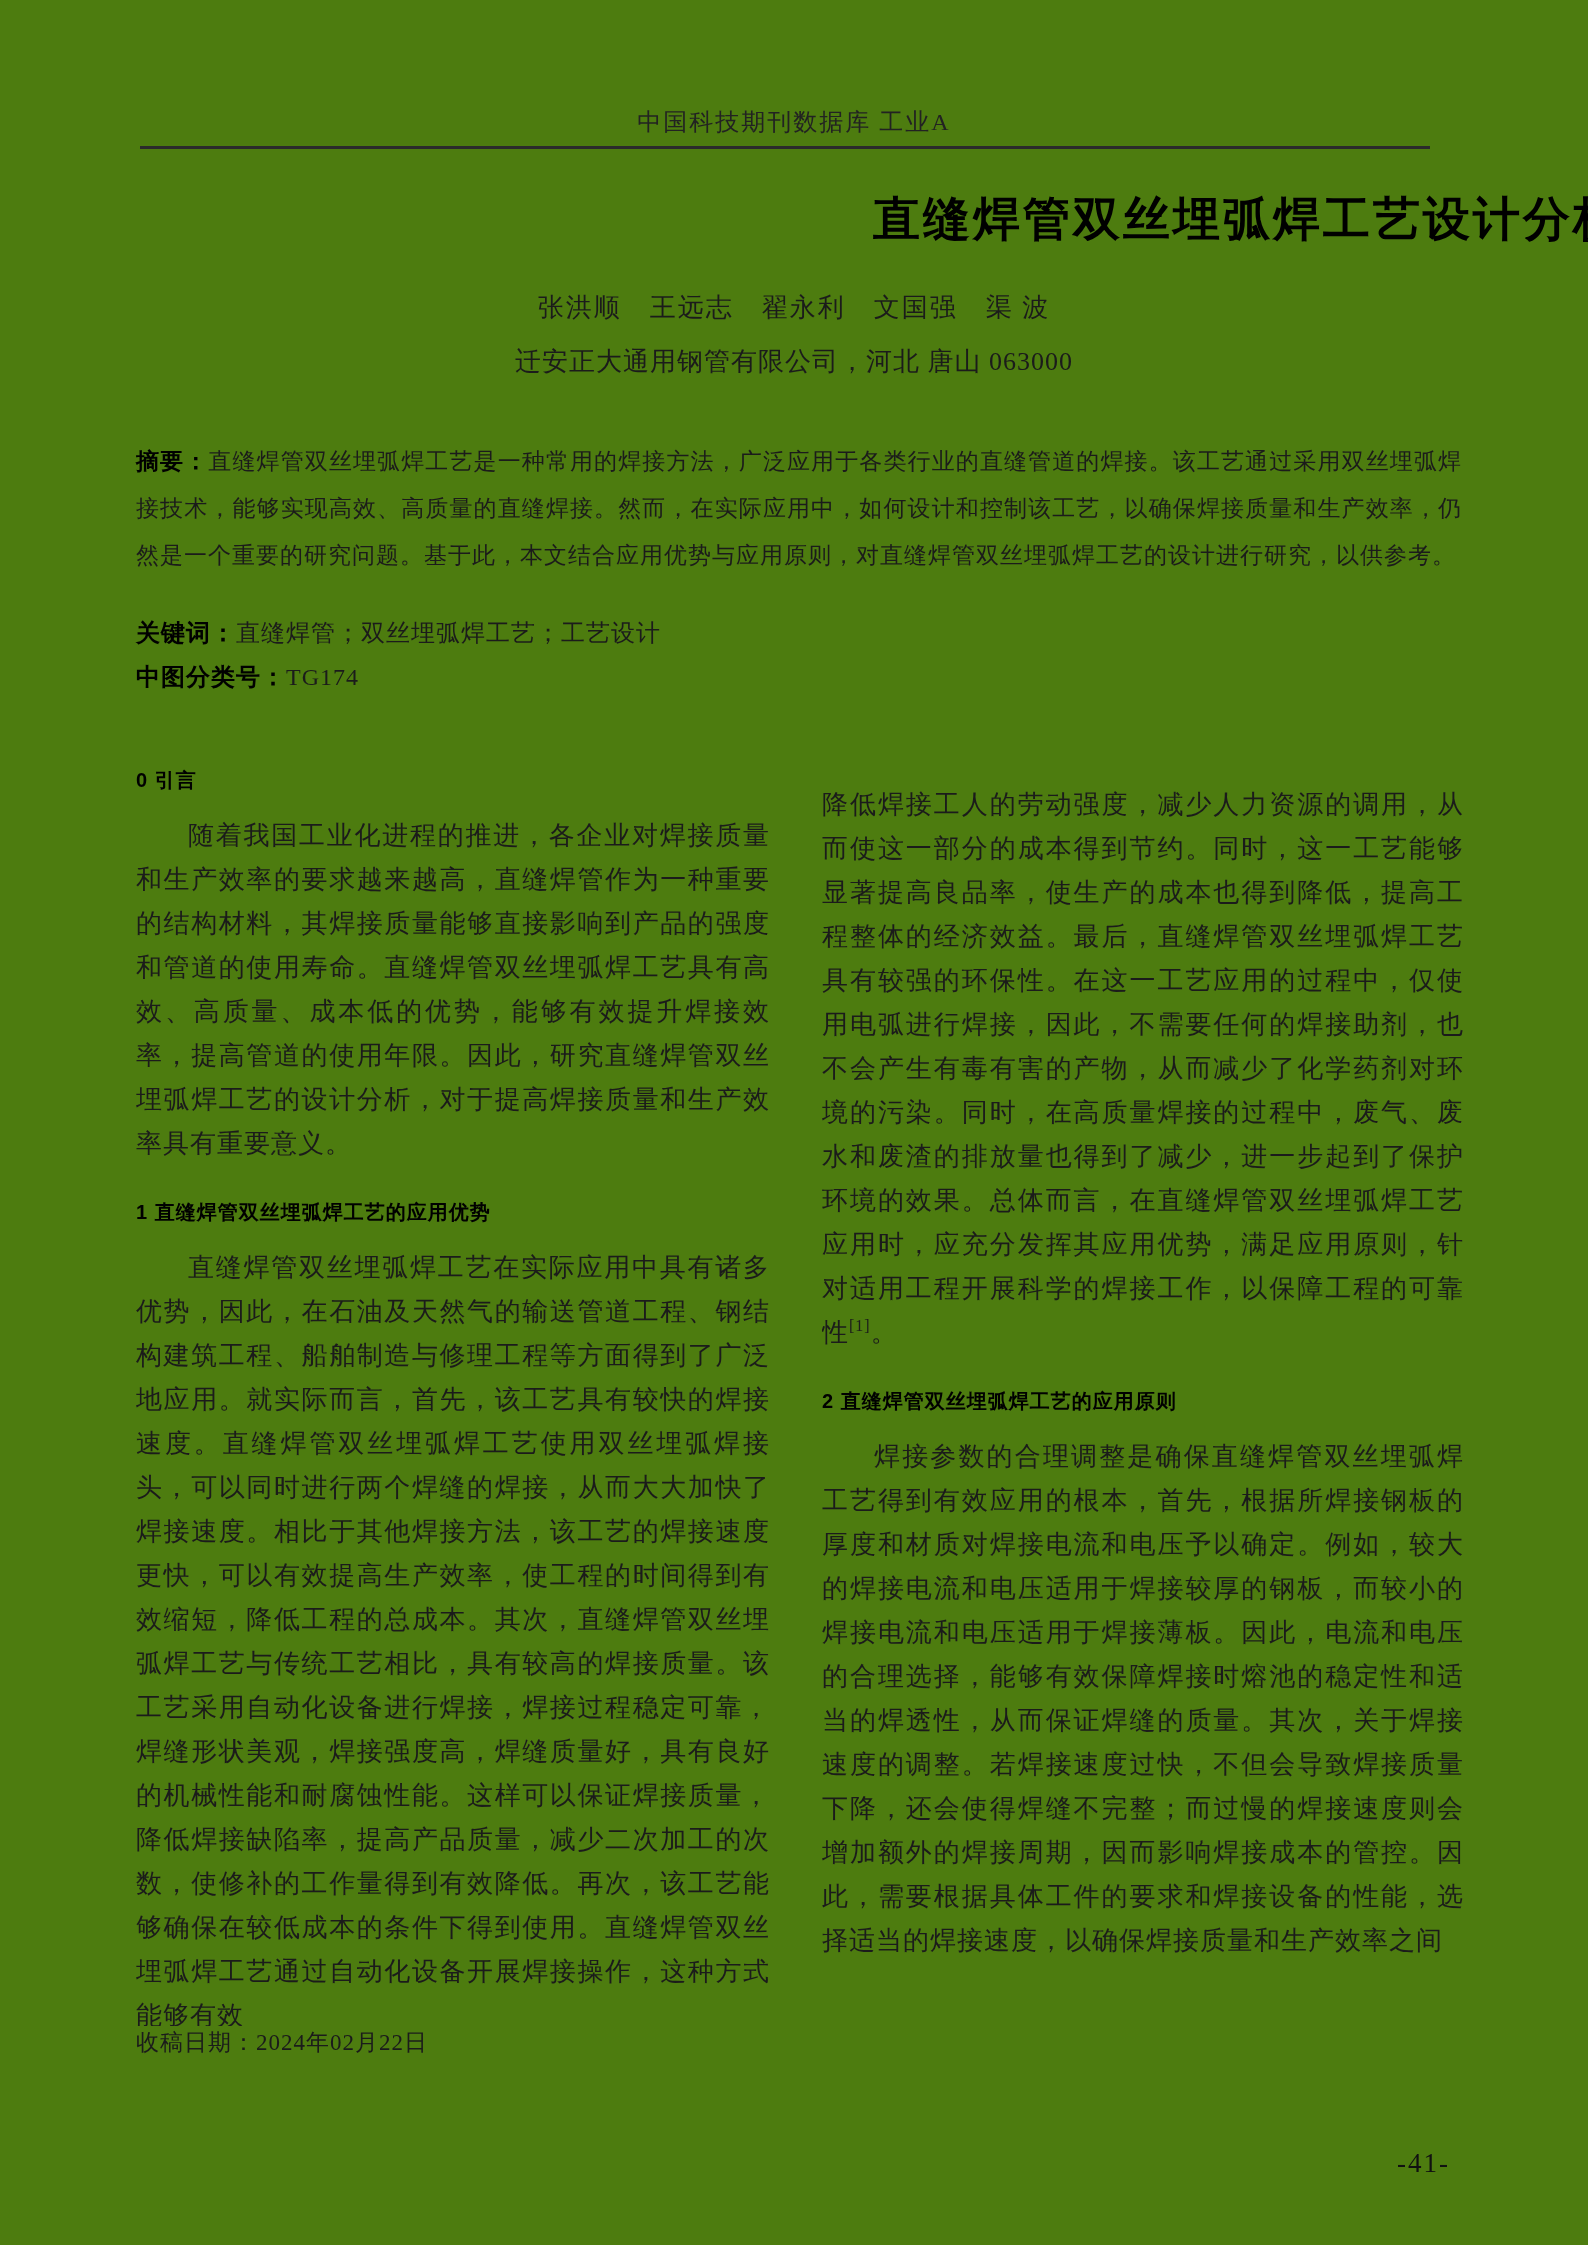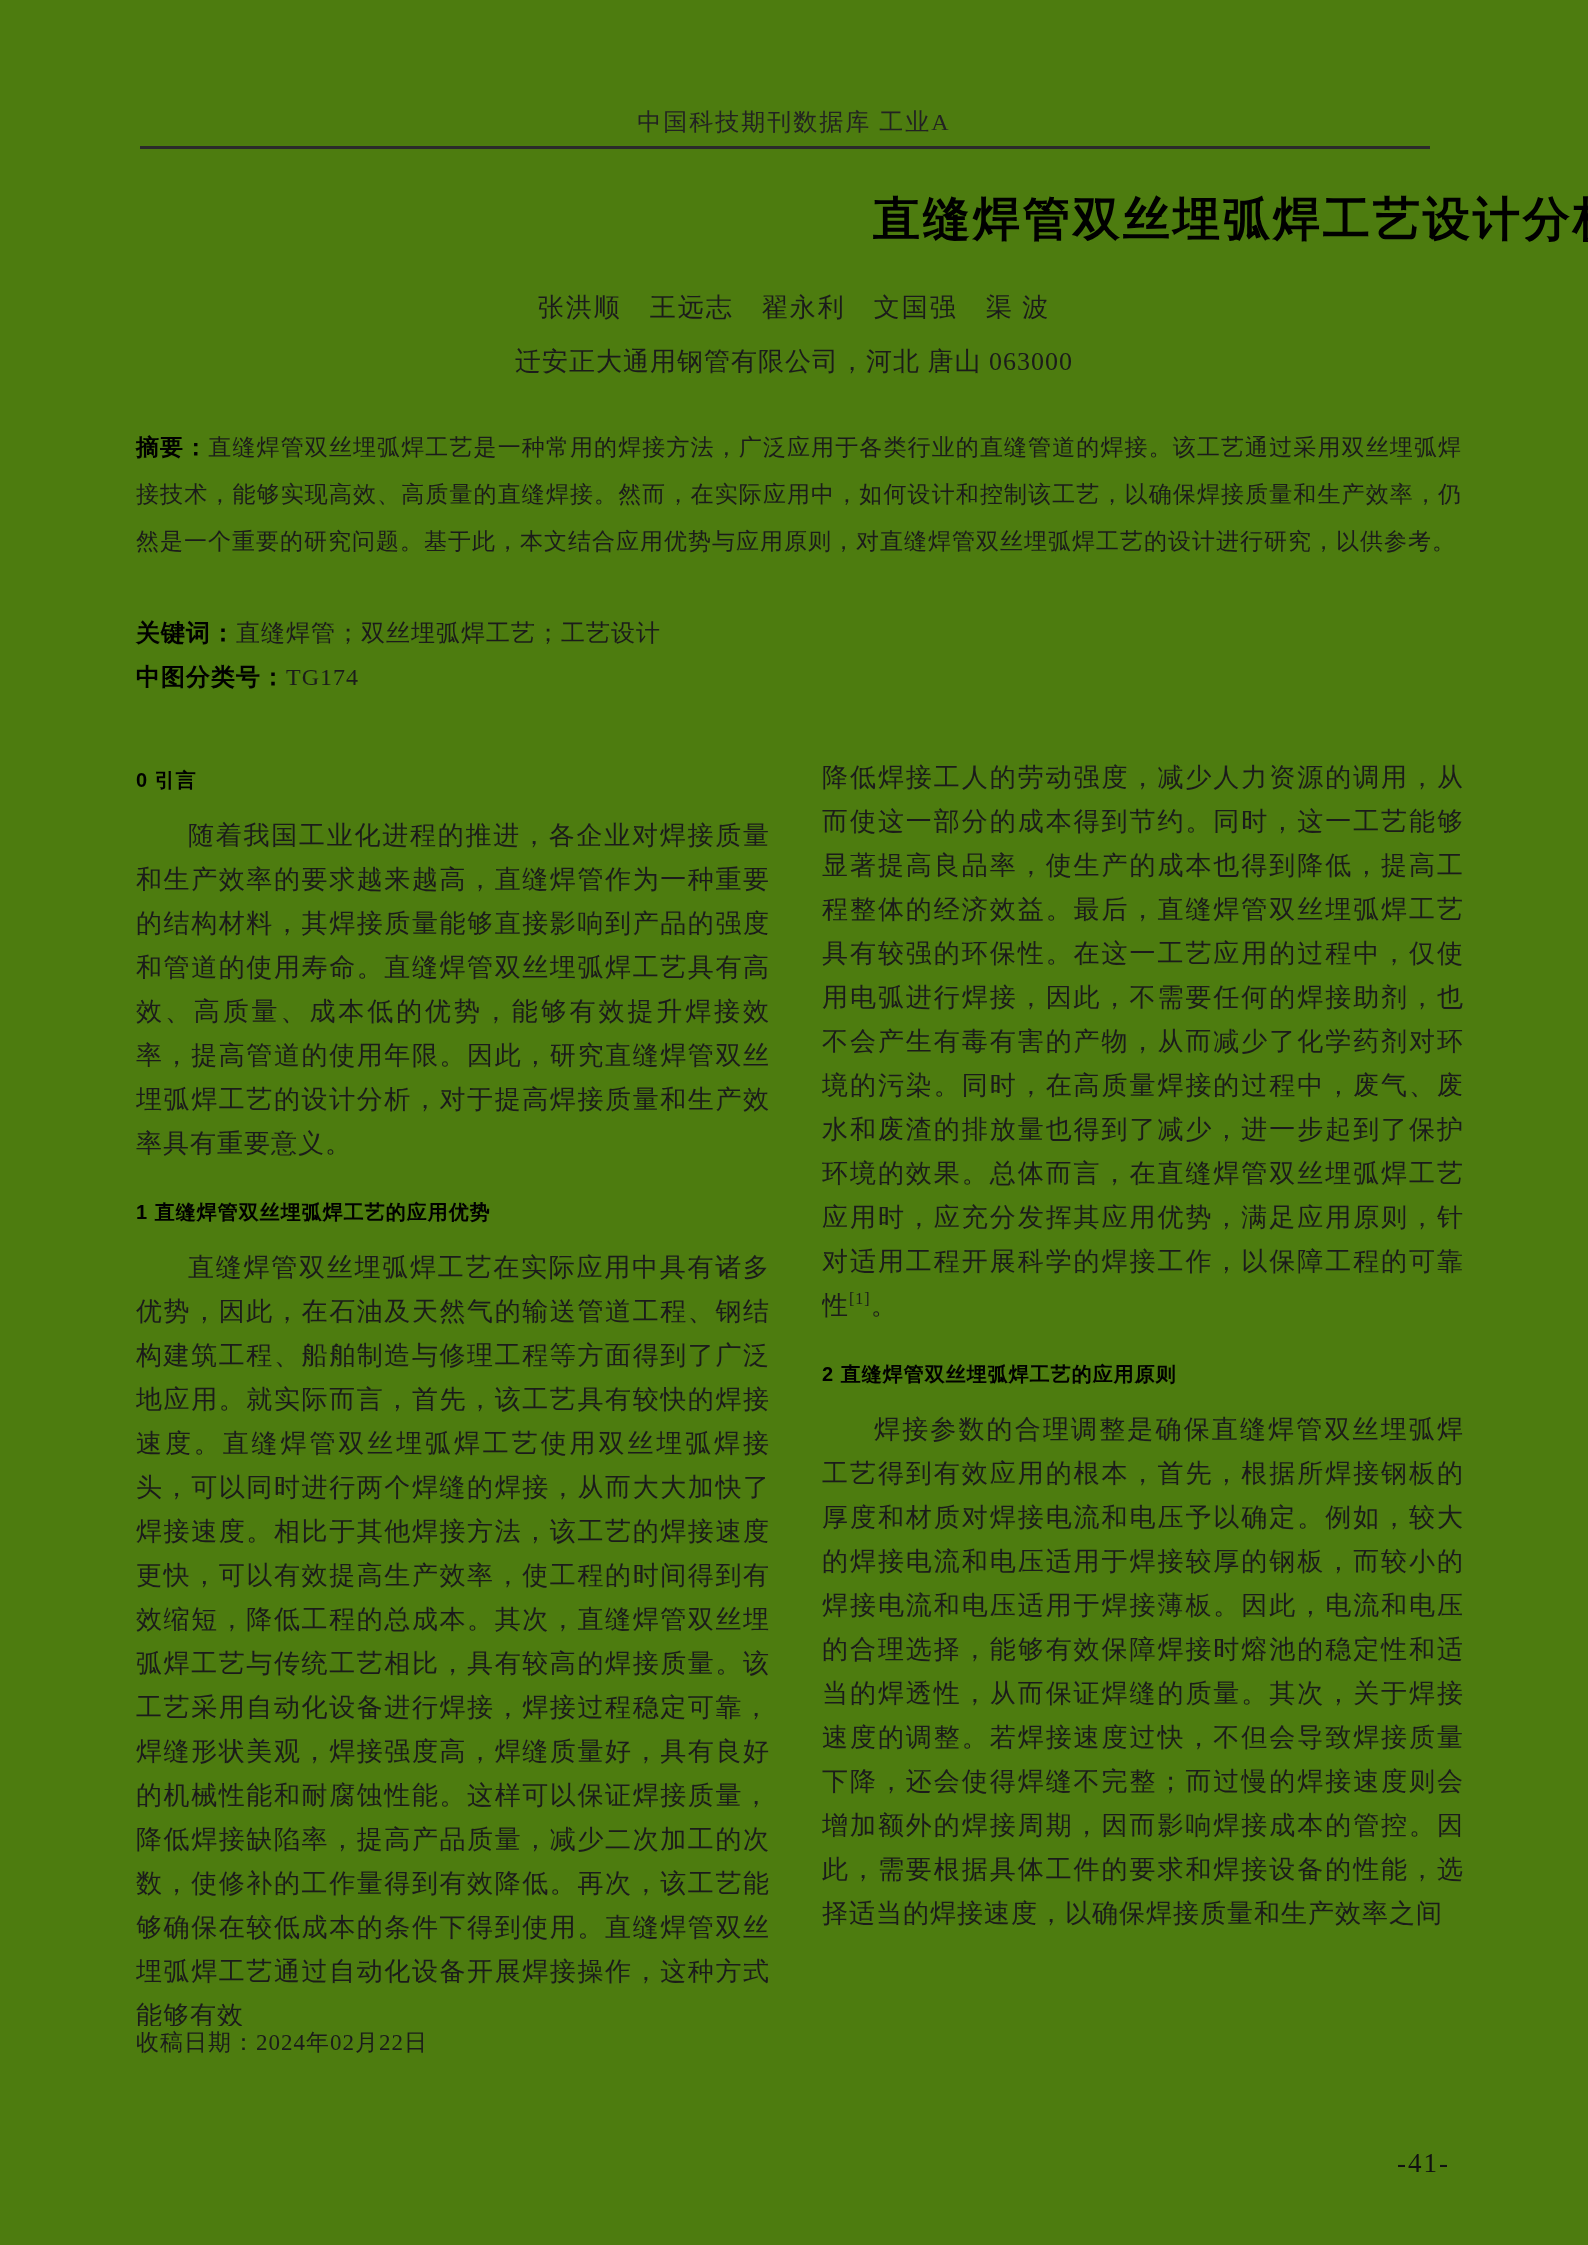--- a/index.html
+++ b/index.html
@@ -31,37 +31,37 @@
   .authors{
     position:absolute;top:290px;left:0;width:100%;
     text-align:center;font-size:26px;letter-spacing:2px;
   }
   .affiliation{
     position:absolute;top:344px;left:0;width:100%;
     text-align:center;font-size:26px;letter-spacing:1px;
   }
   
   .abstract{
-    position:absolute;top:424px;left:136px;width:1326px;margin:0;
+    position:absolute;top:438px;left:136px;width:1326px;margin:0;
     font-size:23px;line-height:47px;text-align:justify;letter-spacing:1px;
   }
   .meta-line{position:absolute;left:136px;width:1326px;margin:0;font-size:24px;letter-spacing:1px;}
   .keywords{top:617px;}
   .clc{top:661px;}
   .lbl{
     font-family:"Liberation Sans","DejaVu Sans",sans-serif;
     font-weight:700;color:#000;
   }
   
   .col{
     position:absolute;top:756px;height:1270px;overflow:hidden;
     font-size:26px;line-height:44px;text-align:justify;letter-spacing:1px;
   }
   .col-left{left:136px;width:634px;}
-  .col-right{left:822px;width:642px;}
+  .col-right{left:822px;width:642px;margin-top:27px;}
   .col h2{
     font-family:"Liberation Sans","DejaVu Sans",sans-serif;
     font-size:20px;font-weight:700;color:#000;letter-spacing:1px;
     margin:26px 0 14px 0;line-height:40px;text-align:left;
   }
   .col h2:first-child{margin-top:4px;}
   .col h3{
     font-family:"Liberation Sans","DejaVu Sans",sans-serif;
     font-size:27px;font-weight:700;color:#000;letter-spacing:1px;
     margin:18px 0 12px 0;line-height:36px;text-align:left;

